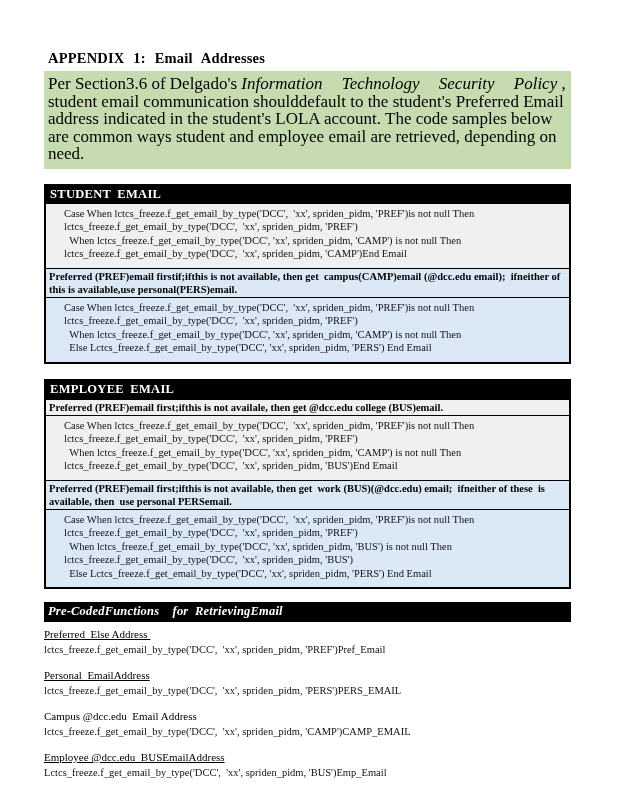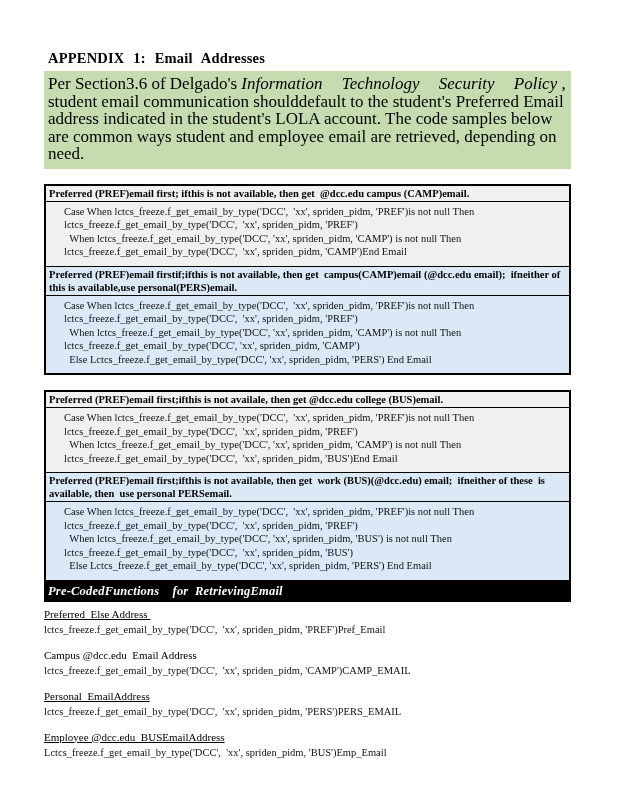--- a/index.html
+++ b/index.html
@@ -29,60 +29,60 @@
     white-space:pre-wrap; border-top:1.5px solid #000; border-bottom:1.5px solid #000;
   }
   .rule:first-of-type { border-top:none; }
   .bg-gray { background:#f0f0f0; }
   .bg-blue { background:#dbe8f5; }
   .code-block { padding:3px 4px 7px 18px; font-size:10.5px; line-height:13.5px; }
   .code-line { white-space:pre-wrap; color:#101018; }
 
   .fn-bar {
     background:#000; color:#fff; font-weight:bold; font-style:italic; font-size:12.5px;
-    padding:2px 4px 3px 4px; white-space:pre-wrap; letter-spacing:0.2px;
+    padding:2px 4px 3px 4px; margin-top:13px; white-space:pre-wrap; letter-spacing:0.2px;
   }
   .fn-item { margin-top:6px; margin-bottom:14px; }
   .fn-label { font-size:11px; white-space:pre-wrap; }
   .fn-label.u { text-decoration:underline; }
   .fn-code { font-size:10.5px; white-space:pre-wrap; margin-top:4px; color:#101018; }
 </style>
 </head>
 <body>
 
 <div class="page">
   <div class="content">
 
     <h1 class="doc-title">APPENDIX 1: Email Addresses</h1>
 
     <div class="intro">
       <span>Per Section3.6 of Delgado's </span><span class="policy">Information Technology Security Policy</span><span> , student email communication shoulddefault to the student's Preferred Email address indicated in the student's LOLA account. The code samples below are common ways student and employee email are retrieved, depending on need.</span>
     </div>
 
     <div class="sec-table">
+      <div class="sec-bar">STUDENT EMAIL</div>
 
-      <div class="rule bg-gray">Preferred (PREF)email first; ifthis is not available, then get  @dcc.edu campus (CAMP)email.</div>
       <div class="code-block bg-gray">
         <div class="code-line">Case When lctcs_freeze.f_get_email_by_type('DCC',  'xx', spriden_pidm, 'PREF')is not null Then</div>
         <div class="code-line">lctcs_freeze.f_get_email_by_type('DCC',  'xx', spriden_pidm, 'PREF')</div>
         <div class="code-line">  When lctcs_freeze.f_get_email_by_type('DCC', 'xx', spriden_pidm, 'CAMP') is not null Then</div>
         <div class="code-line">lctcs_freeze.f_get_email_by_type('DCC',  'xx', spriden_pidm, 'CAMP')End Email</div>
       </div>
 
       <div class="rule bg-blue">Preferred (PREF)email firstif;ifthis is not available, then get  campus(CAMP)email (@dcc.edu email);  ifneither of this is available,use personal(PERS)email.</div>
       <div class="code-block bg-blue">
         <div class="code-line">Case When lctcs_freeze.f_get_email_by_type('DCC',  'xx', spriden_pidm, 'PREF')is not null Then</div>
         <div class="code-line">lctcs_freeze.f_get_email_by_type('DCC',  'xx', spriden_pidm, 'PREF')</div>
         <div class="code-line">  When lctcs_freeze.f_get_email_by_type('DCC', 'xx', spriden_pidm, 'CAMP') is not null Then</div>
-        <div class="code-line">lctcs_freeze.f_get_email_by_type('DCC', 'xx', spriden_pidm, 'CAMP')</div>
         <div class="code-line">  Else Lctcs_freeze.f_get_email_by_type('DCC', 'xx', spriden_pidm, 'PERS') End Email</div>
       </div>
     </div>
 
     <div class="sec-table">
+      <div class="sec-bar">EMPLOYEE EMAIL</div>
 
       <div class="rule bg-gray">Preferred (PREF)email first;ifthis is not availale, then get @dcc.edu college (BUS)email.</div>
       <div class="code-block bg-gray">
         <div class="code-line">Case When lctcs_freeze.f_get_email_by_type('DCC',  'xx', spriden_pidm, 'PREF')is not null Then</div>
         <div class="code-line">lctcs_freeze.f_get_email_by_type('DCC',  'xx', spriden_pidm, 'PREF')</div>
         <div class="code-line">  When lctcs_freeze.f_get_email_by_type('DCC', 'xx', spriden_pidm, 'CAMP') is not null Then</div>
         <div class="code-line">lctcs_freeze.f_get_email_by_type('DCC',  'xx', spriden_pidm, 'BUS')End Email</div>
       </div>
 
       <div class="rule bg-blue">Preferred (PREF)email first;ifthis is not available, then get  work (BUS)(@dcc.edu) email;  ifneither of these  is available, then  use personal PERSemail.</div>
@@ -96,27 +96,27 @@
     </div>
 
     <div class="fn-bar">Pre-CodedFunctions    for  RetrievingEmail</div>
 
     <div class="fn-item">
       <div class="fn-label u">Preferred  Else Address </div>
       <div class="fn-code">lctcs_freeze.f_get_email_by_type('DCC',  'xx', spriden_pidm, 'PREF')Pref_Email</div>
     </div>
 
     <div class="fn-item">
-      <div class="fn-label">Campus @dcc.edu  Email Address</div>
-      <div class="fn-code">lctcs_freeze.f_get_email_by_type('DCC',  'xx', spriden_pidm, 'CAMP')CAMP_EMAIL</div>
+      <div class="fn-label u">Personal  EmailAddress</div>
+      <div class="fn-code">lctcs_freeze.f_get_email_by_type('DCC',  'xx', spriden_pidm, 'PERS')PERS_EMAIL</div>
     </div>
 
     <div class="fn-item">
-      <div class="fn-label u">Personal  EmailAddress</div>
-      <div class="fn-code">lctcs_freeze.f_get_email_by_type('DCC',  'xx', spriden_pidm, 'PERS')PERS_EMAIL</div>
+      <div class="fn-label">Campus @dcc.edu  Email Address</div>
+      <div class="fn-code">lctcs_freeze.f_get_email_by_type('DCC',  'xx', spriden_pidm, 'CAMP')CAMP_EMAIL</div>
     </div>
 
     <div class="fn-item">
       <div class="fn-label u">Employee @dcc.edu  BUSEmailAddress</div>
       <div class="fn-code">Lctcs_freeze.f_get_email_by_type('DCC',  'xx', spriden_pidm, 'BUS')Emp_Email</div>
     </div>
 
   </div>
 </div>
 

